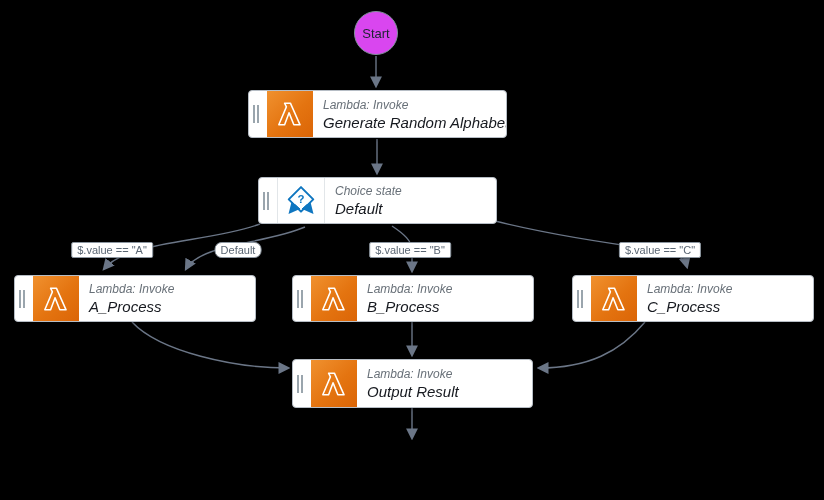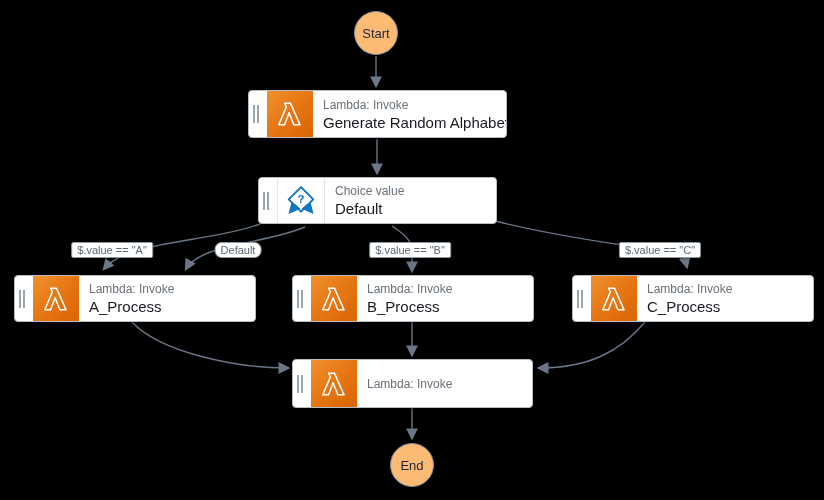--- a/index.html
+++ b/index.html
@@ -3,42 +3,42 @@
 <meta charset="utf-8">
 <style>
   html,body{margin:0;padding:0;background:#000;}
   .canvas{
     position:relative;width:824px;height:500px;background:#000;overflow:hidden;
     font-family:"Liberation Sans","DejaVu Sans",sans-serif;
   }
   .edges{position:absolute;left:0;top:0;pointer-events:none;}
   .terminal{
     position:absolute;width:44px;height:44px;border-radius:50%;
-    background:#fdba74;border:1.5px solid #83909c;box-sizing:border-box;
+    background:#d946ef;border:1.5px solid #83909c;box-sizing:border-box;
     display:flex;align-items:center;justify-content:center;
     font-size:13px;color:#1c2430;
   }
   .state{
     position:absolute;display:flex;align-items:stretch;
     background:#fff;border:1px solid #b6bdc5;border-radius:4px;
     box-sizing:border-box;box-shadow:0 1px 3px rgba(0,0,0,.45);
     overflow:hidden;
   }
   .grip{
     flex:0 0 14px;display:block;align-self:center;height:18px;margin-left:4px;
     background:linear-gradient(90deg,#9aa5ad 0 2px,transparent 2px 4px,#9aa5ad 4px 6px,transparent 6px);
   }
   .icon{
     flex:0 0 46px;display:flex;align-items:center;justify-content:center;
   }
   .icon.lambda{background:linear-gradient(135deg,#f0912f 0%,#e47410 55%,#db6507 100%);}
   .icon.choice{background:#fff;border-left:1px solid #e2e6e9;border-right:1px solid #e2e6e9;}
   .txt{
     display:flex;flex-direction:column;justify-content:center;
-    padding-left:10px;min-width:0;
+    padding-left:10px;min-width:0;font-style:italic;
   }
   .type{font-size:12px;color:#687078;line-height:16px;white-space:nowrap;}
   .name{font-size:15px;color:#16191f;line-height:19px;white-space:nowrap;}
   .edge-label{
     position:absolute;transform:translate(-50%,-50%);
     background:#fff;border:1px solid #8d97a1;border-radius:2px;
     font-size:11px;color:#5a6673;padding:1px 5px;white-space:nowrap;
     box-shadow:0 1px 2px rgba(0,0,0,.35);
   }
 </style>
@@ -93,21 +93,21 @@
       <svg width="36" height="36" viewBox="0 0 44 44">
         <path d="M22 5 L37 20 L22 35 L7 20 Z" fill="none" stroke="#0f76c0" stroke-width="2.4" stroke-linejoin="round"></path>
         <text x="22" y="24" text-anchor="middle" font-size="14" font-weight="bold" fill="#0f76c0">?</text>
         <g stroke="#0f76c0" stroke-width="2.2" fill="none">
           <path d="M15.5 27.5 L9.5 34.5" marker-end="url(#arrBlue)"></path>
           <path d="M28.5 27.5 L34.5 34.5" marker-end="url(#arrBlue)"></path>
         </g>
       </svg>
     </span>
     <span class="txt">
-      <span class="type">Choice value</span>
+      <span class="type">Choice state</span>
       <span class="name">Default</span>
     </span>
   </div>
 
   <div class="edge-label" style="left:112px;top:250px;">$.value == "A"</div>
   <div class="edge-label" style="left:238px;top:250px;border-radius:7px;">Default</div>
   <div class="edge-label" style="left:410px;top:250px;">$.value == "B"</div>
   <div class="edge-label" style="left:660px;top:250px;">$.value == "C"</div>
 
   <div class="state" style="left:14px;top:275px;width:242px;height:47px;">
@@ -151,20 +151,18 @@
 
   <div class="state" style="left:292px;top:359px;width:241px;height:49px;">
     <span class="grip"></span>
     <span class="icon lambda">
       <svg width="34" height="34" viewBox="0 0 44 44">
         <path d="M15 8 h7.5 L35 36 h-8 L20.8 20.5 L15 36 H7.5 L17.3 12.8 Z" fill="none" stroke="#ffffff" stroke-width="2" stroke-linejoin="round"></path>
       </svg>
     </span>
     <span class="txt">
       <span class="type">Lambda: Invoke</span>
+      <span class="name">Output Result</span>
     </span>
   </div>
 
-  <div class="terminal" style="left:390px;top:443px;">
-    <span>End</span>
-  </div>
 
 </div>
 
 </body></html>

